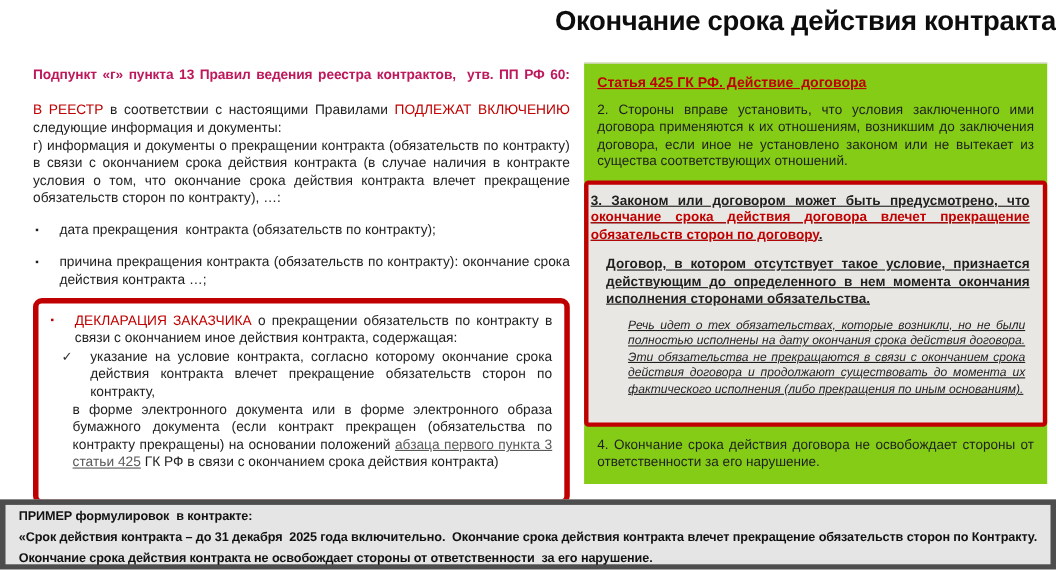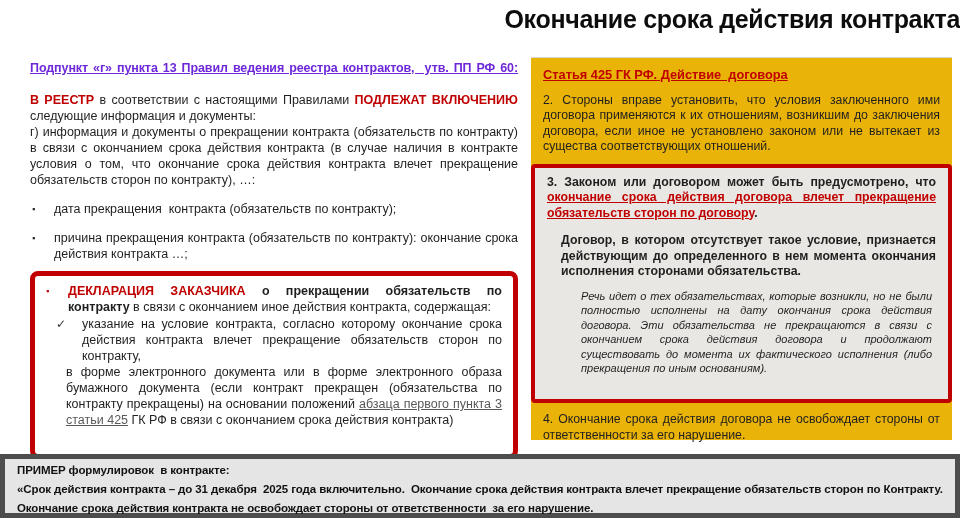--- a/index.html
+++ b/index.html
@@ -2,45 +2,45 @@
 <html><head>
 <meta charset="utf-8">
 <style>
   html,body{margin:0;padding:0;background:#fff;}
   .slide{position:relative;width:960px;height:518px;background:#ffffff;overflow:hidden;
          font-family:"Liberation Sans","DejaVu Sans",sans-serif;color:#1f1f1f;}
   .title{position:absolute;top:5px;left:0;width:100%;text-align:right;
          font-size:25px;font-weight:700;color:#0d0d0d;letter-spacing:-0.3px;}
   
   .left-col{position:absolute;left:30px;top:60px;width:488px;font-size:12.5px;line-height:16px;}
-  .left-head{color:#6d28d9;font-weight:700;text-decoration:underline;font-size:12.5px;
+  .left-head{color:#be185d;font-weight:700;font-size:12.5px;
              text-align:justify;text-align-last:justify;letter-spacing:-0.1px;}
   .p{ text-align:justify;margin:0;}
   .intro{margin-top:16px;}
   .red{color:#C00000;}
-  .b{font-weight:700;}
+  .b{font-weight:400;}
   .bullets{margin-top:12px;}
   .bullet-row{display:flex;margin-top:13px;}
   .bullet-marker{flex:0 0 22px;font-size:9px;line-height:16px;color:#1f1f1f;padding-left:2px;}
   .bullet-text{flex:1;text-align:justify;}
   .left-box{margin-top:9px;border:5px solid #C00000;border-radius:8px;background:#ffffff;
             padding:7px 11px 9px 9px;}
   .left-box .bullet-marker{color:#C00000;}
   .check-row{display:flex;margin-top:1px;}
   .check-marker{flex:0 0 26px;padding-left:12px;color:#333;font-size:12px;line-height:16px;}
   .form-par{margin:0 0 17px 22px;text-align:justify;}
   .graylink{color:#595959;text-decoration:underline;}
   
-  .right-col{position:absolute;left:531px;top:57px;width:421px;height:383px;background:#eab308;
+  .right-col{position:absolute;left:531px;top:57px;width:421px;height:383px;background:#84cc16;
              box-sizing:border-box;font-size:12.3px;line-height:15.5px;border-top:1px solid #d8d6d2;}
   .right-head{color:#C00000;font-weight:700;text-decoration:underline;font-size:12.8px;
               margin:9px 12px 0 12px;}
   .rp{margin:10px 12px 0 12px;text-align:justify;}
   .right-box{margin-top:9px;border:4px solid #C00000;border-radius:4px;background:#E9E7E3;
-             box-sizing:border-box;width:421px;margin-left:0;padding:5px 10px 5px 10px;}
+             box-sizing:border-box;width:421px;margin-left:0;padding:5px 10px 5px 0;text-decoration:underline;}
   .rb-p3{margin:2px 2px 0 2px;font-weight:700;text-align:justify;}
   .redline{color:#C00000;font-weight:700;text-decoration:underline;}
   .rb-p4{margin:12px 2px 0 16px;font-weight:700;text-align:justify;}
   .rb-note{margin:9px 6px 18px 36px;font-style:italic;text-align:justify;font-size:11px;line-height:14.6px;}
   .rp-last{margin:9px 12px 0 12px;text-align:justify;}
   
   .footer{position:absolute;left:0;top:454px;width:960px;height:64px;box-sizing:border-box;
           background:#e5e5e5;border:5px solid #4D4D4D;padding:2px 12px 0 12px;
           font-weight:700;font-size:11.5px;line-height:19px;color:#111;letter-spacing:-0.1px;}
   .footer .fline{white-space:nowrap;}

